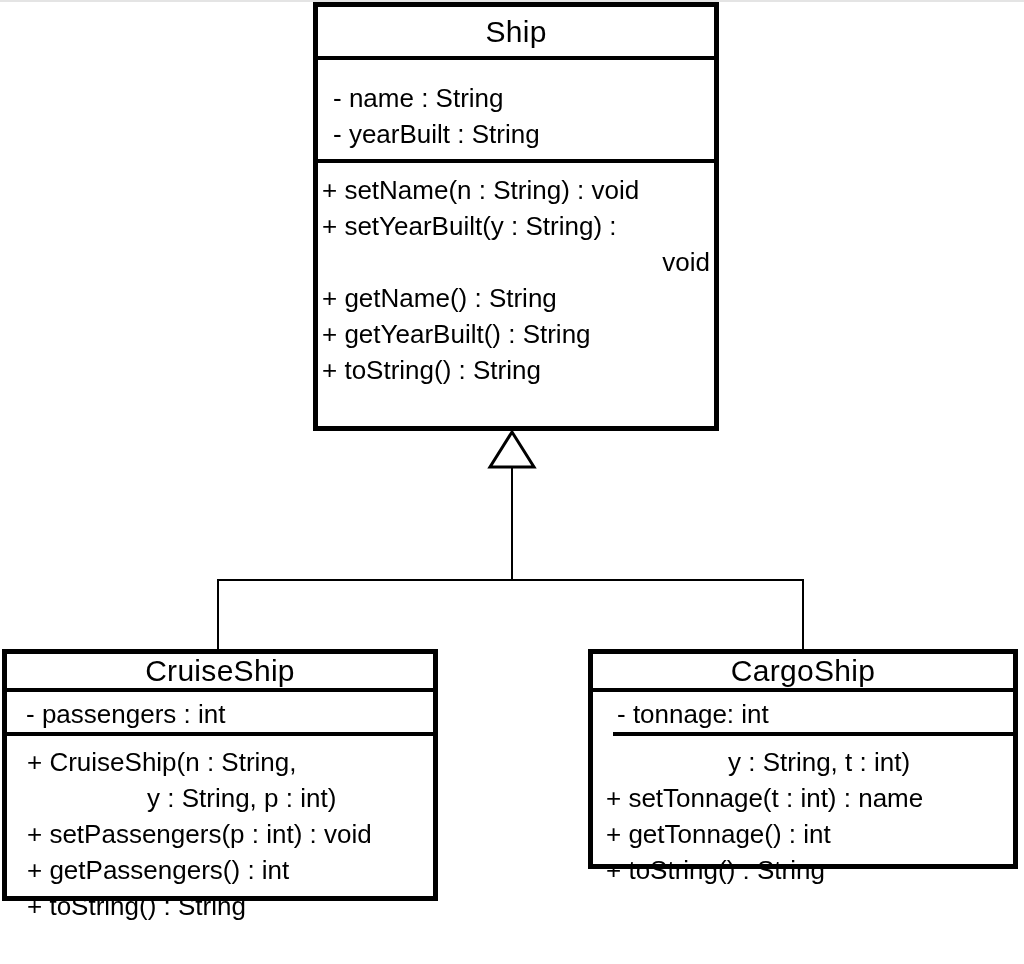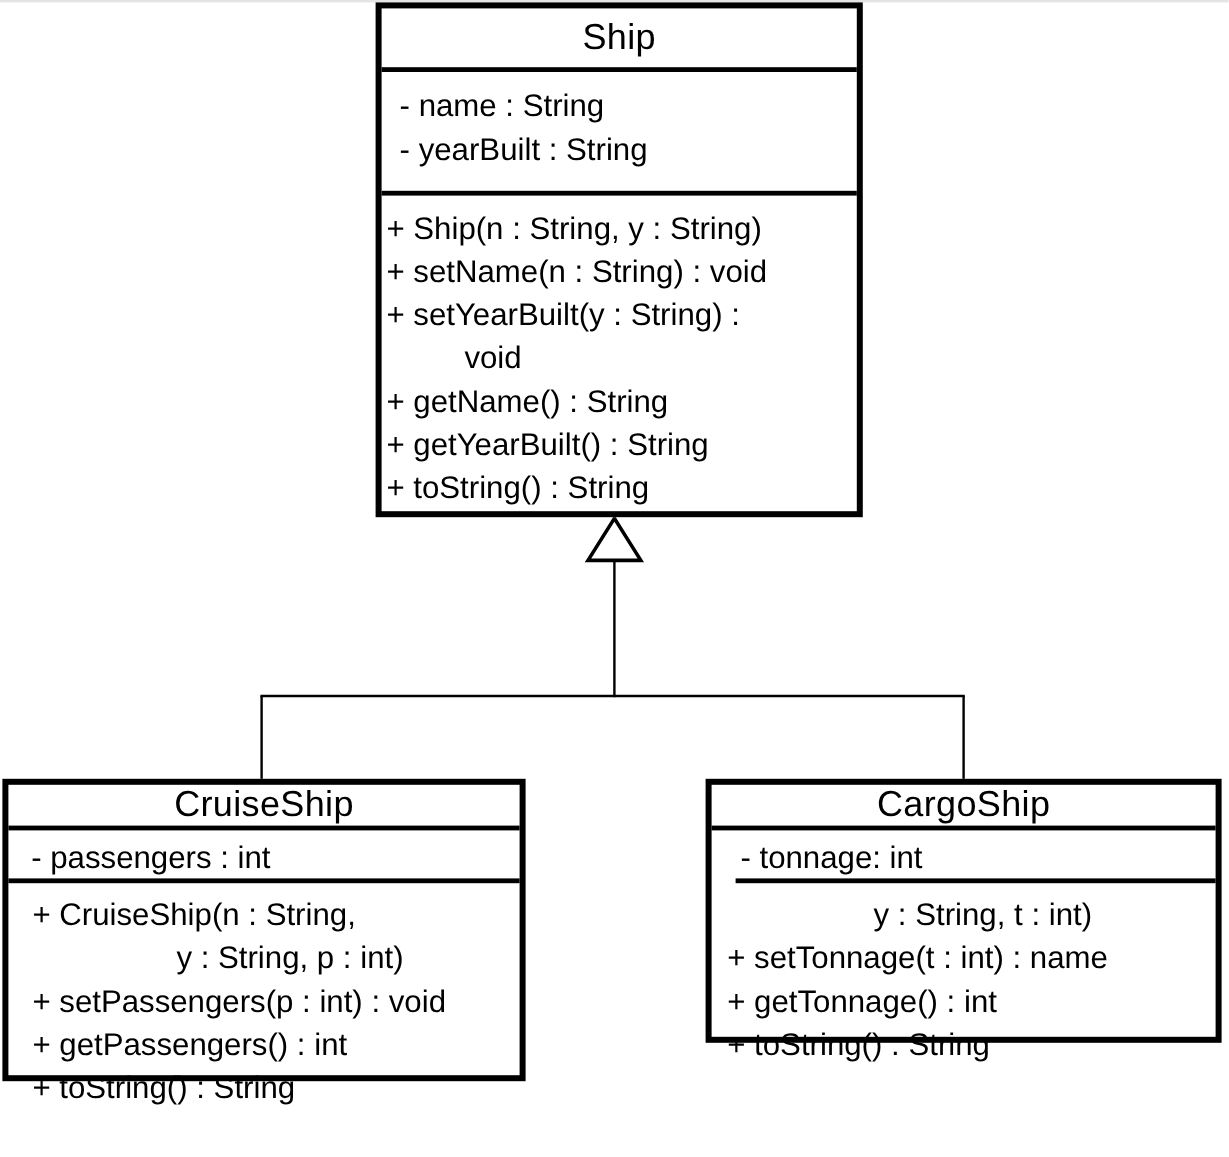--- a/index.html
+++ b/index.html
@@ -46,36 +46,36 @@
   #ship .uml-title       { height: 53px; }
   #cruiseship .uml-title { height: 51px; }
   #cargoship .uml-title  { height: 51px; }
 
   .uml-attrs {
     box-sizing: border-box;
     border-bottom: 4px solid #000000;
     font-size: 26px;
     line-height: 36px;
   }
-  #ship .uml-attrs       { height: 103px; padding: 10px 6px 0 15px; }
+  #ship .uml-attrs       { height: 103px; padding: 20px 6px 0 15px; }
   #cruiseship .uml-attrs { height: 50px;  padding: 4px 6px 0 19px; }
   #cargoship .uml-attrs  { height: 50px;  padding: 4px 6px 0 4px; margin-left: 20px; }
 
   .uml-methods {
     box-sizing: border-box;
     flex: 1;
     font-size: 26px;
     line-height: 36px;
   }
   #ship .uml-methods       { padding: 9px 4px 0 4px; }
   #cruiseship .uml-methods { padding: 8px 4px 0 20px; }
   #cargoship .uml-methods  { padding: 8px 4px 0 13px; }
 
   .uml-line { white-space: nowrap; }
-  #ship .cont       { padding-left: 65px; }
+  #ship .cont       { padding-left: 65px; text-align: right; }
   #cruiseship .cont { padding-left: 120px; }
   #cargoship .cont  { padding-left: 122px; }
 
   .connector-layer {
     position: absolute;
     left: 0; top: 0;
     width: 1024px;
     height: 964px;
     pointer-events: none;
   }
@@ -95,21 +95,20 @@
     <polygon points="512,432 490,467 534,467" fill="#ffffff" stroke="#000000" stroke-width="3"></polygon>
   </svg>
 
   <div id="ship" class="uml-class">
     <div class="uml-title">Ship</div>
     <div class="uml-attrs">
       <div class="uml-line">- name : String</div>
       <div class="uml-line">- yearBuilt : String</div>
     </div>
     <div class="uml-methods">
-      <div class="uml-line">+ Ship(n : String, y : String)</div>
       <div class="uml-line">+ setName(n : String) : void</div>
       <div class="uml-line">+ setYearBuilt(y : String) :</div>
       <div class="uml-line cont">void</div>
       <div class="uml-line">+ getName() : String</div>
       <div class="uml-line">+ getYearBuilt() : String</div>
       <div class="uml-line">+ toString() : String</div>
     </div>
   </div>
 
   <div id="cruiseship" class="uml-class">

